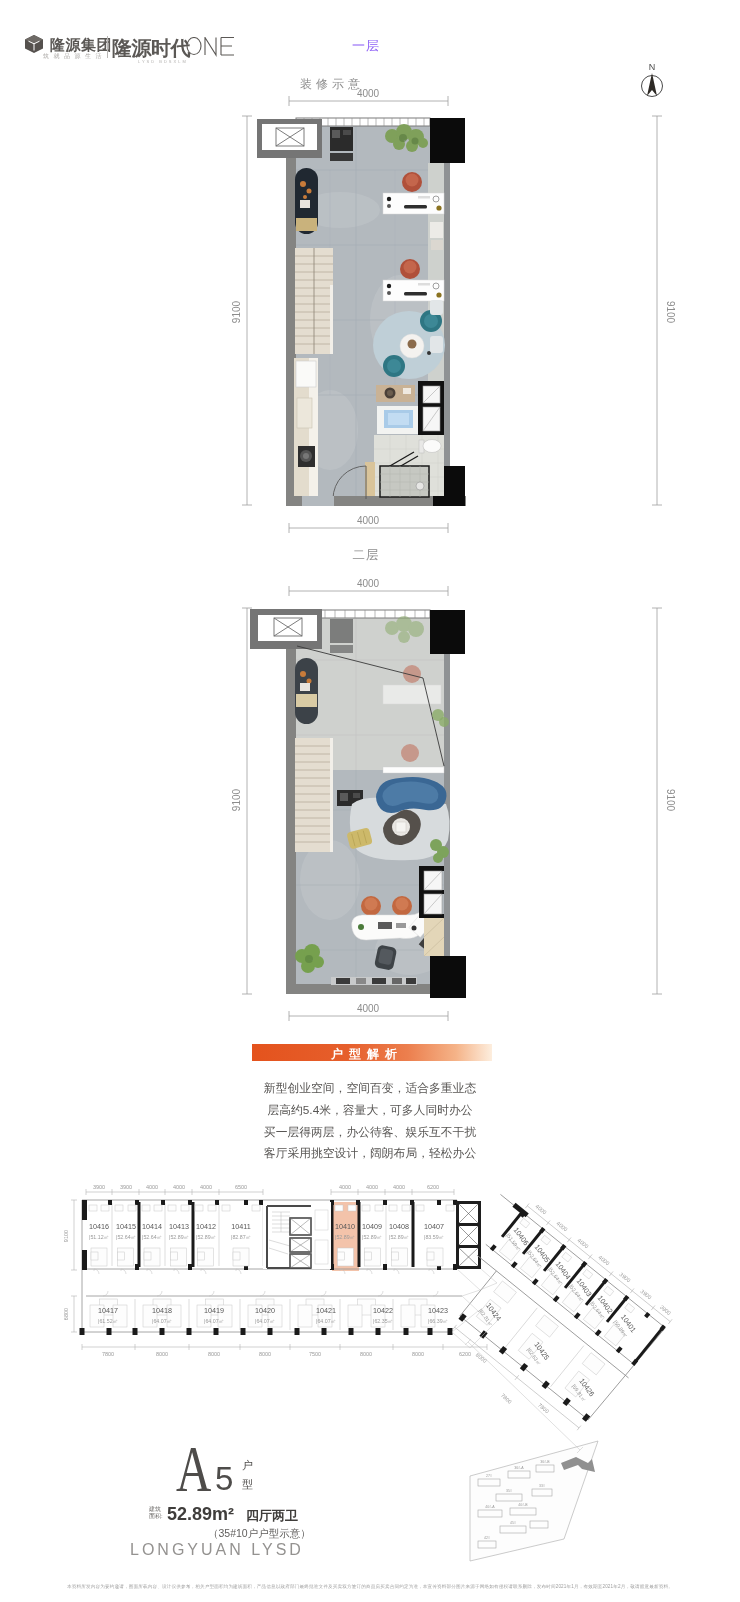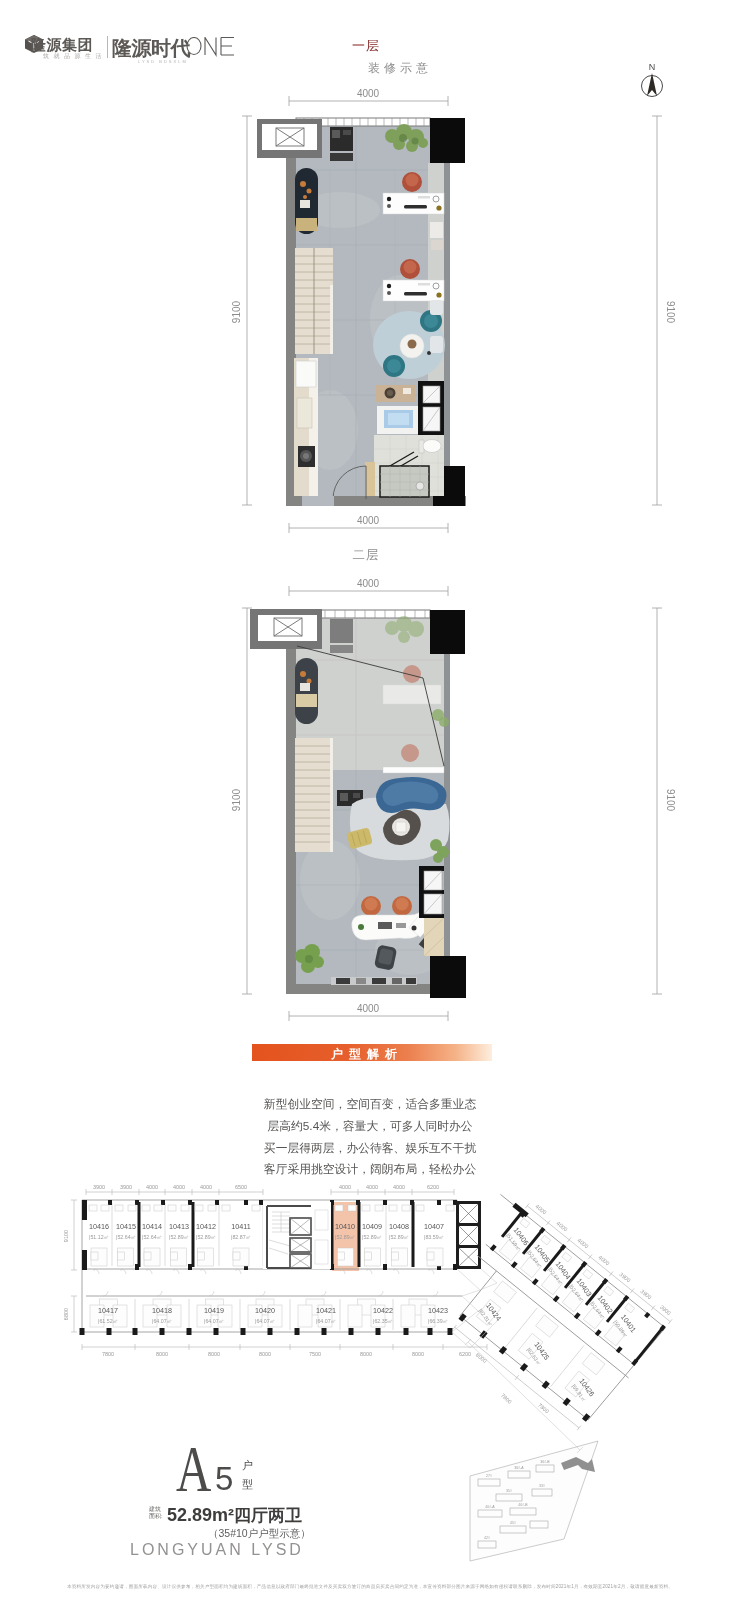--- a/index.html
+++ b/index.html
@@ -9,37 +9,37 @@
 </style>
 </head>
 <body>
 
 <svg class="abs" style="left:24px;top:34px;" width="20" height="20" viewBox="0 0 20 20">
   <polygon points="10,1 19,5.5 19,14.5 10,19 1,14.5 1,5.5" fill="#55514e"></polygon>
   <polygon points="10,1 19,5.5 10,10 1,5.5" fill="#6e6a66"></polygon>
   <path d="M4.5 7.2 L10 9.8 L15.5 7.2" stroke="#fff" stroke-width="1" fill="none"></path>
   <line x1="10" y1="9.8" x2="10" y2="16.5" stroke="#fff" stroke-width="1"></line>
 </svg>
-<div class="abs" style="left:31px;top:36px;font-size:15px;font-weight:bold;color:#5b5855;letter-spacing:0.5px;">隆源集团</div>
+<div class="abs" style="left:50px;top:36px;font-size:15px;font-weight:bold;color:#5b5855;letter-spacing:0.5px;">隆源集团</div>
 <div class="abs" style="left:43px;top:52px;font-size:6px;color:#a9a6a3;letter-spacing:4.5px;">筑就品源生活</div>
 <div class="abs" style="left:107px;top:36px;width:1px;height:22px;background:#b9b7b5;"></div>
 <div class="abs" style="left:112px;top:35px;font-size:20px;font-weight:bold;color:#5b5855;letter-spacing:-0.5px;">隆源时代</div>
 <svg class="abs" style="left:186px;top:37px;" width="52" height="20" viewBox="0 0 52 20">
   <g stroke="#5b5855" stroke-width="1.1" fill="none">
     <ellipse cx="8" cy="9" rx="7" ry="8.5"></ellipse>
     <path d="M19 18 V0.5 L30 18 V0.5"></path>
     <path d="M35 0.5 V18 M35 0.5 H48 M35 9 H46 M35 18 H48"></path>
   </g>
 </svg>
 <div class="abs" style="left:138px;top:59px;font-size:4px;color:#b3b1af;letter-spacing:2px;">LYSD BDSXLM</div>
 
 <div class="abs" style="left:300px;top:547px;width:132px;text-align:center;font-size:12.5px;color:#8d8d8d;letter-spacing:1px;">二层</div>
 
-<div class="abs" style="left:300px;top:37px;width:132px;text-align:center;font-size:13px;color:#7f1d1d;letter-spacing:1px;">一层</div>
-<div class="abs" style="left:300px;top:60px;width:132px;text-align:right;font-size:12px;color:#8d8d8d;letter-spacing:4px;">装修示意</div>
+<div class="abs" style="left:300px;top:37px;width:132px;text-align:center;font-size:13px;color:#8b5cf6;letter-spacing:1px;">一层</div>
+<div class="abs" style="left:300px;top:76px;width:132px;text-align:left;font-size:12px;color:#8d8d8d;letter-spacing:4px;">装修示意</div>
 
 <svg class="abs" style="left:630px;top:60px;" width="46" height="46" viewBox="0 0 46 46">
   <text x="22" y="10" font-size="9" fill="#4a4a4a" text-anchor="middle">N</text>
   <circle cx="22" cy="26" r="10.5" fill="none" stroke="#4a4a4a" stroke-width="1"></circle>
   <path d="M22 13 L27 36 L22 30 L17 36 Z" fill="#2e2a26"></path>
 </svg>
 
 <svg class="abs" style="left:0;top:0;" width="740" height="1602" viewBox="0 0 740 1602">
 
 <g stroke="#a0a0a0" stroke-width="0.8">
@@ -944,29 +944,29 @@
   <line x1="465" y1="1345" x2="471" y2="1339"></line>
       <line x1="577" y1="1453" x2="583" y2="1447"></line>
 </g>
 <text x="505" y="1400" font-size="5.5" fill="#9a9a9a" text-anchor="middle" transform="rotate(44 505 1400)">7800</text>
 
 </svg>
 
 <div class="abs" style="left:252px;top:1044px;width:240px;height:17px;background:linear-gradient(90deg,#e4531d 0%,#e65f2c 40%,#ec7f4e 65%,#f5b388 85%,#fdeede 100%);"></div>
 <div class="abs" style="left:252px;top:1046px;width:224px;text-align:center;font-size:12px;font-weight:bold;color:#fff;letter-spacing:6px;text-indent:6px;">户型解析</div>
 
-<div class="abs" style="left:120px;top:1078px;width:500px;text-align:center;font-size:11.8px;color:#585654;line-height:21.8px;letter-spacing:0px;margin-top:16px;">
+<div class="abs" style="left:120px;top:1078px;width:500px;text-align:center;font-size:11.8px;color:#585654;line-height:21.8px;letter-spacing:0px;">
   新型创业空间，空间百变，适合多重业态<br>
   层高约5.4米，容量大，可多人同时办公<br>
   买一层得两层，办公待客、娱乐互不干扰<br>
   客厅采用挑空设计，阔朗布局，轻松办公
 </div>
 
 <span class="abs" style="left:176px;top:1443px;font-size:66px;line-height:52px;color:#4e4c4a;font-family:'Liberation Serif',serif;display:inline-block;transform:scaleX(0.74);transform-origin:left top;">A</span>
 <span class="abs" style="left:215px;top:1466px;font-size:33px;line-height:26px;color:#4e4c4a;">5</span>
 <span class="abs" style="left:242px;top:1458px;font-size:11px;color:#4e4c4a;">户</span>
 <span class="abs" style="left:242px;top:1477px;font-size:11px;color:#4e4c4a;">型</span>
 <div class="abs" style="left:149px;top:1506px;font-size:6px;color:#6a6866;line-height:6.5px;">建筑<br>面积:</div>
-<div class="abs" style="left:167px;top:1504px;font-size:18px;font-weight:bold;color:#3f3d3b;">52.89m²<span style="font-size:17px;letter-spacing:0px;">四厅两卫</span></div>
+<div class="abs" style="left:167px;top:1504px;font-size:18px;font-weight:bold;color:#3f3d3b;">52.89m²<span style="font-size:13px;letter-spacing:0px;margin-left:12px;">四厅两卫</span></div>
 <div class="abs" style="left:168px;top:1527px;font-size:10.5px;color:#5f5d5b;margin-left:40px;">（35#10户户型示意）</div>
 <div class="abs" style="left:130px;top:1541px;font-size:16px;color:#949290;letter-spacing:3px;">LONGYUAN LYSD</div>
 
 <div class="abs" style="left:0px;top:1584px;width:740px;text-align:center;font-size:4.6px;color:#a0a0a0;letter-spacing:0.15px;white-space:nowrap;overflow:hidden;">本资料所发内容为要约邀请，图面所载内容、设计仅供参考，相关户型面积均为建筑面积，产品信息以政府部门最终批准文件及买卖双方签订的商品房买卖合同约定为准，本宣传资料部分图片来源于网络如有侵权请联系删除，发布时间2021年1月，有效期至2021年2月，敬请留意最新资料。</div>
 
 </body></html>

